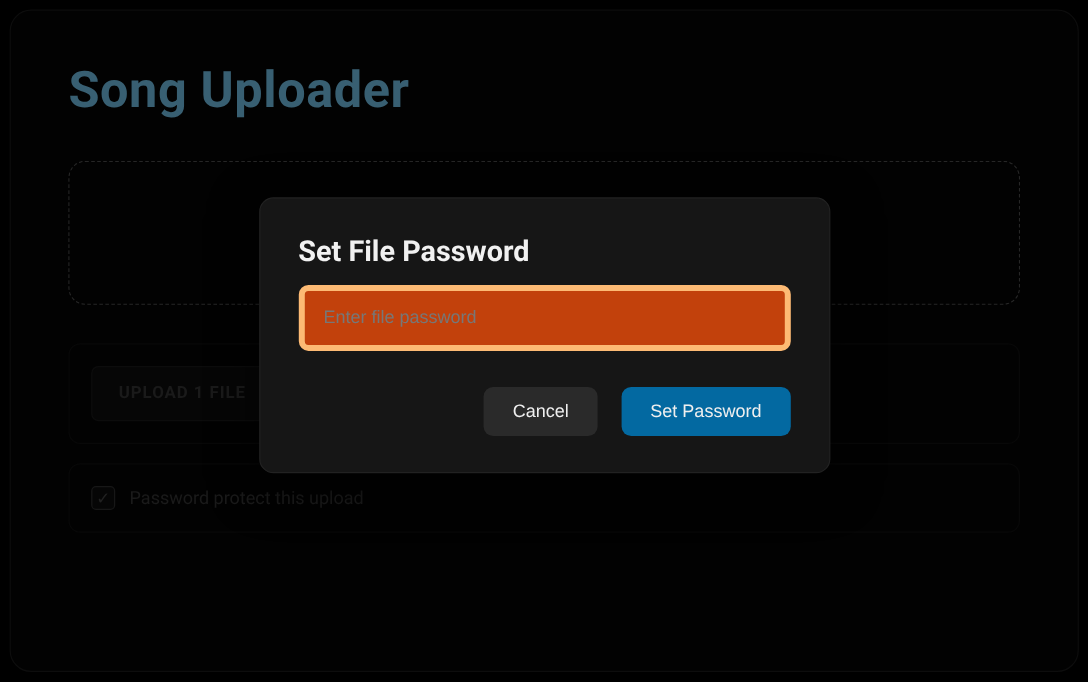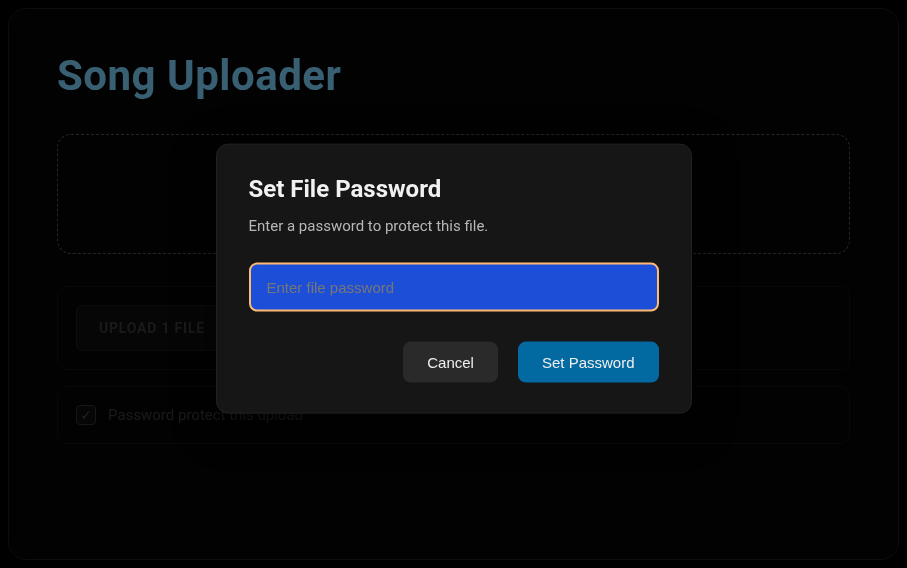--- a/index.html
+++ b/index.html
@@ -101,22 +101,22 @@
     color: #f1f1f1;
     margin-bottom: 14px;
   }
   .modal-desc {
     font-size: 15px;
     color: #b7b7b7;
     margin-bottom: 28px;
   }
   .password-input {
     width: 100%;
-    background: #1d4ed8;
-    border: 2px solid #fdba74;
+    background: #c2410c;
+    border: 5px solid #fdba74;
     border-radius: 8px;
     padding: 14px 16px;
     font-size: 15px;
     color: #e7e7e7;
     outline: none;
   }
   .password-input::placeholder { color: #777; }
   .modal-actions {
     display: flex;
     justify-content: flex-end;
@@ -158,19 +158,18 @@
       <span>Password protect this upload</span>
     </div>
   </div>
 
 </div>
 
 <div class="overlay"></div>
 
 <div class="modal">
   <div class="modal-title">Set File Password</div>
-  <div class="modal-desc">Enter a password to protect this file.</div>
   <input type="password" class="password-input" placeholder="Enter file password" style="">
   <div class="modal-actions">
     <button class="btn btn-secondary">Cancel</button>
     <button class="btn btn-primary">Set Password</button>
   </div>
 </div>
 
 </body></html>

